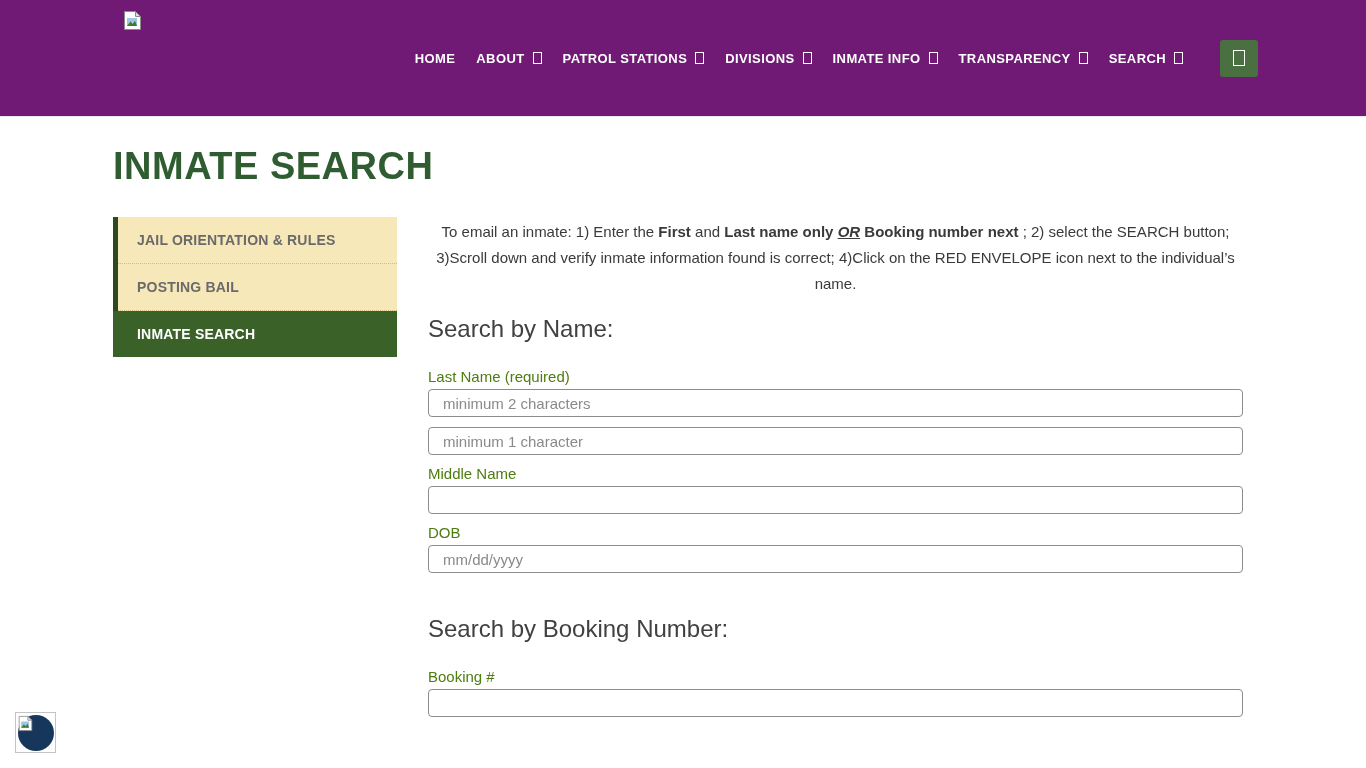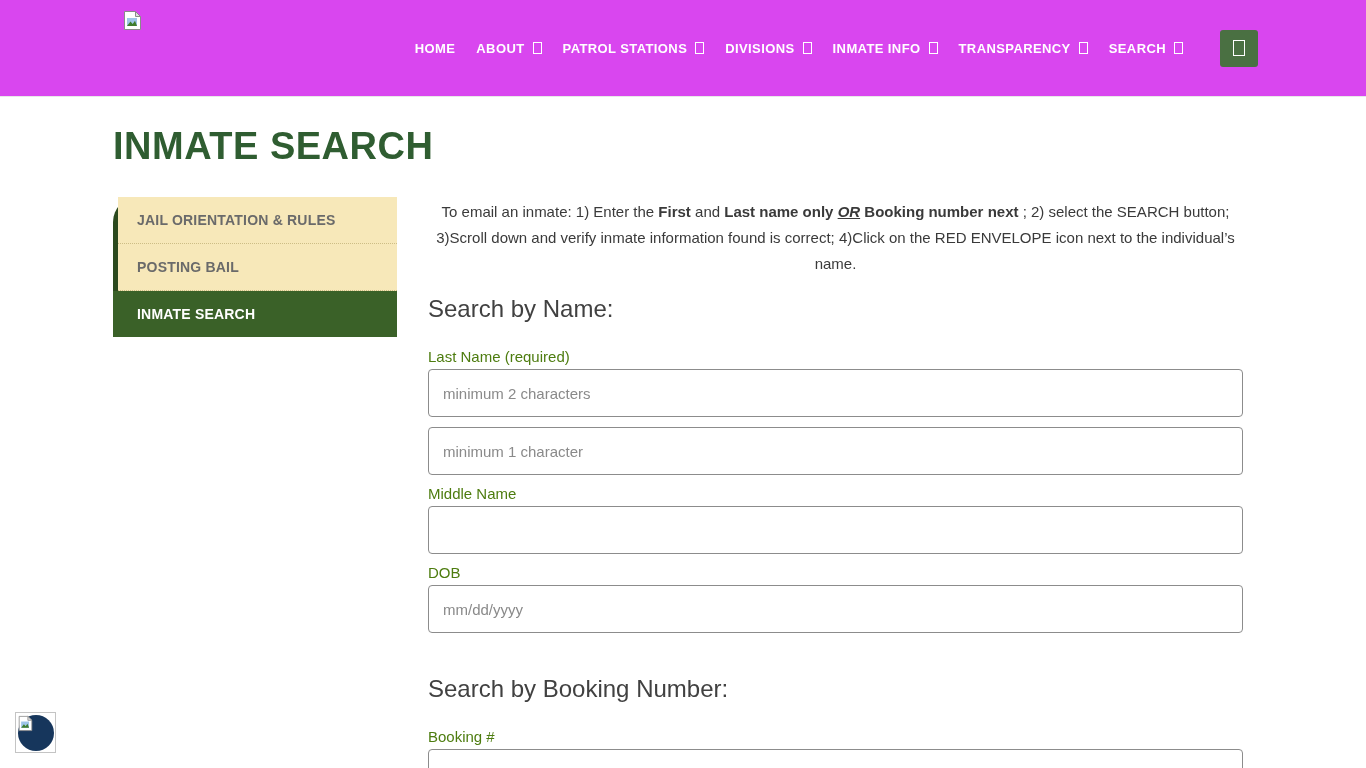--- a/index.html
+++ b/index.html
@@ -4,22 +4,22 @@
 <style>
   * { box-sizing: border-box; margin: 0; padding: 0; }
   html, body {
     width: 1366px; height: 768px;
     background: #ffffff;
     font-family: "Liberation Sans", sans-serif;
     overflow: hidden;
   }
   
   .site-header {
-    width: 100%; height: 97px;
-    background: #d946ef;
+    width: 100%; height: 117px;
+    background: #701a75;
     display: flex; align-items: center;
     position: relative;
     border-bottom: 1px solid #e8e8e8;
   }
   .logo-slot { position: absolute; left: 123px; top: 10px; }
   .main-nav {
     margin-left: auto;
     margin-right: 108px;
     display: flex; align-items: center; gap: 21px;
   }
@@ -45,21 +45,20 @@
   .page-title {
     color: #2f5d31; font-size: 38px; font-weight: bold;
     letter-spacing: .5px; margin-bottom: 29px;
   }
   .layout { display: flex; align-items: flex-start; }
   
   .side-nav {
     width: 284px; flex: 0 0 284px;
     border-left: 5px solid #2c4a1e;
     margin-right: 31px;
-    border-radius: 25px;
   }
   .side-item {
     display: block;
     background: #f7e8b9;
     color: #6a6a6a;
     font-size: 14px; font-weight: bold; letter-spacing: .2px;
     padding: 15px 10px 15px 19px;
     border-bottom: 1px dotted #cdbd85;
     cursor: pointer; text-decoration: none;
   }
@@ -79,21 +78,21 @@
   .section-heading {
     color: #414141; font-size: 24px; font-weight: 400;
     margin: 16px 0 25px 0;
   }
   .section-heading.booking { margin-top: 42px; }
   .form-group { margin-bottom: 10px; }
   .field-label {
     display: block; color: #4d7c0f; font-size: 15px; margin-bottom: 4px;
   }
   .text-input {
-    width: 100%; height: 48px;
+    width: 100%; height: 28px;
     border: 1px solid #8c8c8c; border-radius: 4px;
     padding: 0 14px; font-size: 15px; color: #333;
     font-family: "Liberation Sans", sans-serif;
     outline: none; background: #fff;
   }
   .text-input::placeholder { color: #8a8a8a; opacity: 1; }
   
   .broken-img { display: inline-block; }
   
   .a11y-widget {

